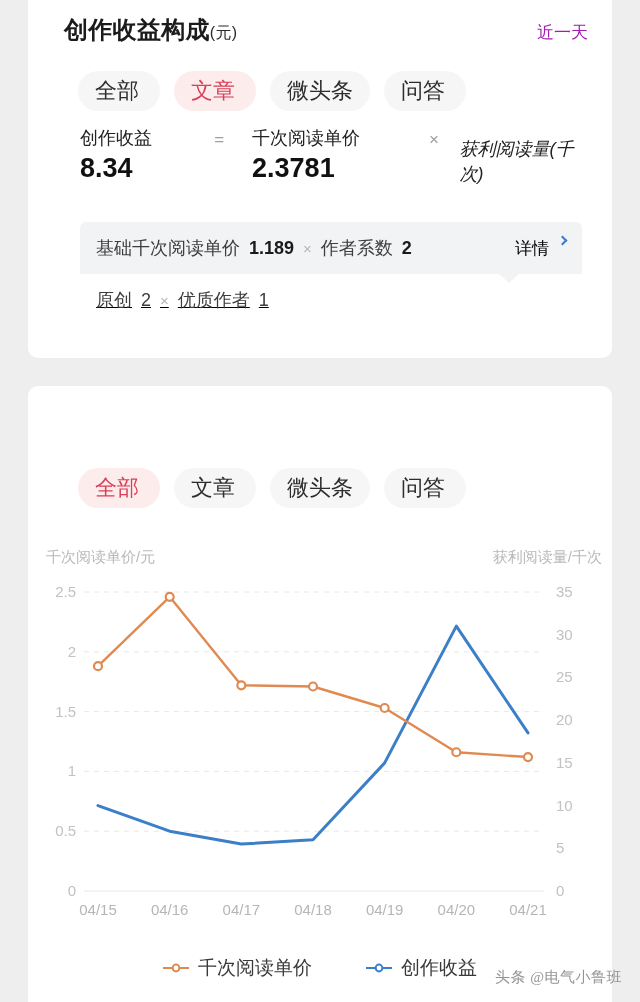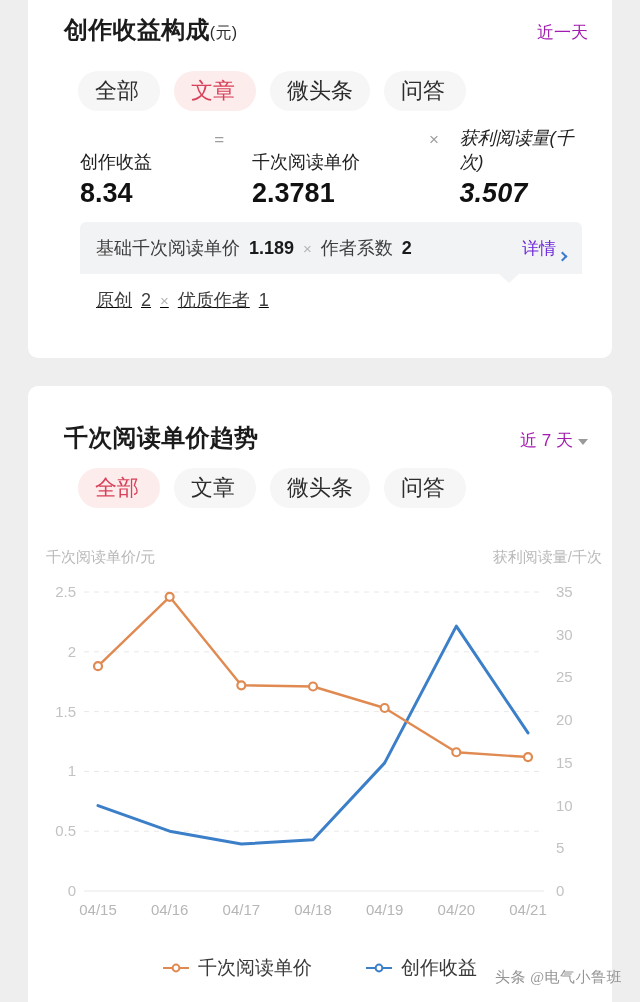--- a/index.html
+++ b/index.html
@@ -92,22 +92,22 @@
     bottom: -9px; left: 418px;
     width: 0; height: 0;
     border-left: 11px solid transparent;
     border-right: 11px solid transparent;
     border-top: 10px solid #f2f3f5;
   }
   .bd-text { font-size: 18px; color: #3d3d3d; display: flex; align-items: center; gap: 9px; }
   .bd-text b { font-weight: 700; color: #1a1a1a; }
   .bd-x { color: #b5b5b5; font-size: 15px; }
   .bd-detail {
-    font-size: 17px; color: #6d28d9;
-    display: flex; align-items: flex-end; gap: 3px;
+    font-size: 17px; color: #000000;
+    display: flex; align-items: flex-start; gap: 10px;
   }
   .chev {
     display: inline-block; width: 7px; height: 7px;
     border-top: 2px solid #3a7ad0; border-right: 2px solid #3a7ad0;
     transform: rotate(45deg); position: relative; top: 0px;
   }
   .bd-row2 {
     background: #ffffff;
     height: 52px;
     display: flex; align-items: center;
@@ -184,21 +184,20 @@
           <div class="f-value">8.34</div>
         </div>
         <div class="f-op op-a">=</div>
         <div class="f-col col-b">
           <div class="f-label">千次阅读单价</div>
           <div class="f-value">2.3781</div>
         </div>
         <div class="f-op op-b">×</div>
         <div class="f-col col-c">
           <div class="f-label">获利阅读量(千次)</div>
-          <div class="f-value">3.507</div>
         </div>
       </div>
     </div>
 
     <div class="breakdown">
       <div class="bd-row1">
         <div class="bd-text">
           <span>基础千次阅读单价</span>
             <b>1.189</b>
           <span class="bd-x">×</span>
@@ -218,27 +217,20 @@
           <span>优质作者</span>
             <b style="font-weight:400;color:#3d3d3d;">1</b>
         </div>
       </div>
     </div>
 
   </div>
 
   <div class="card" id="trend-card">
 
-    <div class="card-head" style="top:36px;">
-      <div class="card-title">千次阅读单价趋势</div>
-      <div class="card-range">
-        <span>近 7 天</span>
-        <i class="caret"></i>
-      </div>
-    </div>
 
     <div class="tabs" style="top:82px;">
       <div class="tab active">
         <span>全部</span>
       </div>
       <div class="tab">
         <span>文章</span>
       </div>
       <div class="tab">
         <span>微头条</span>

